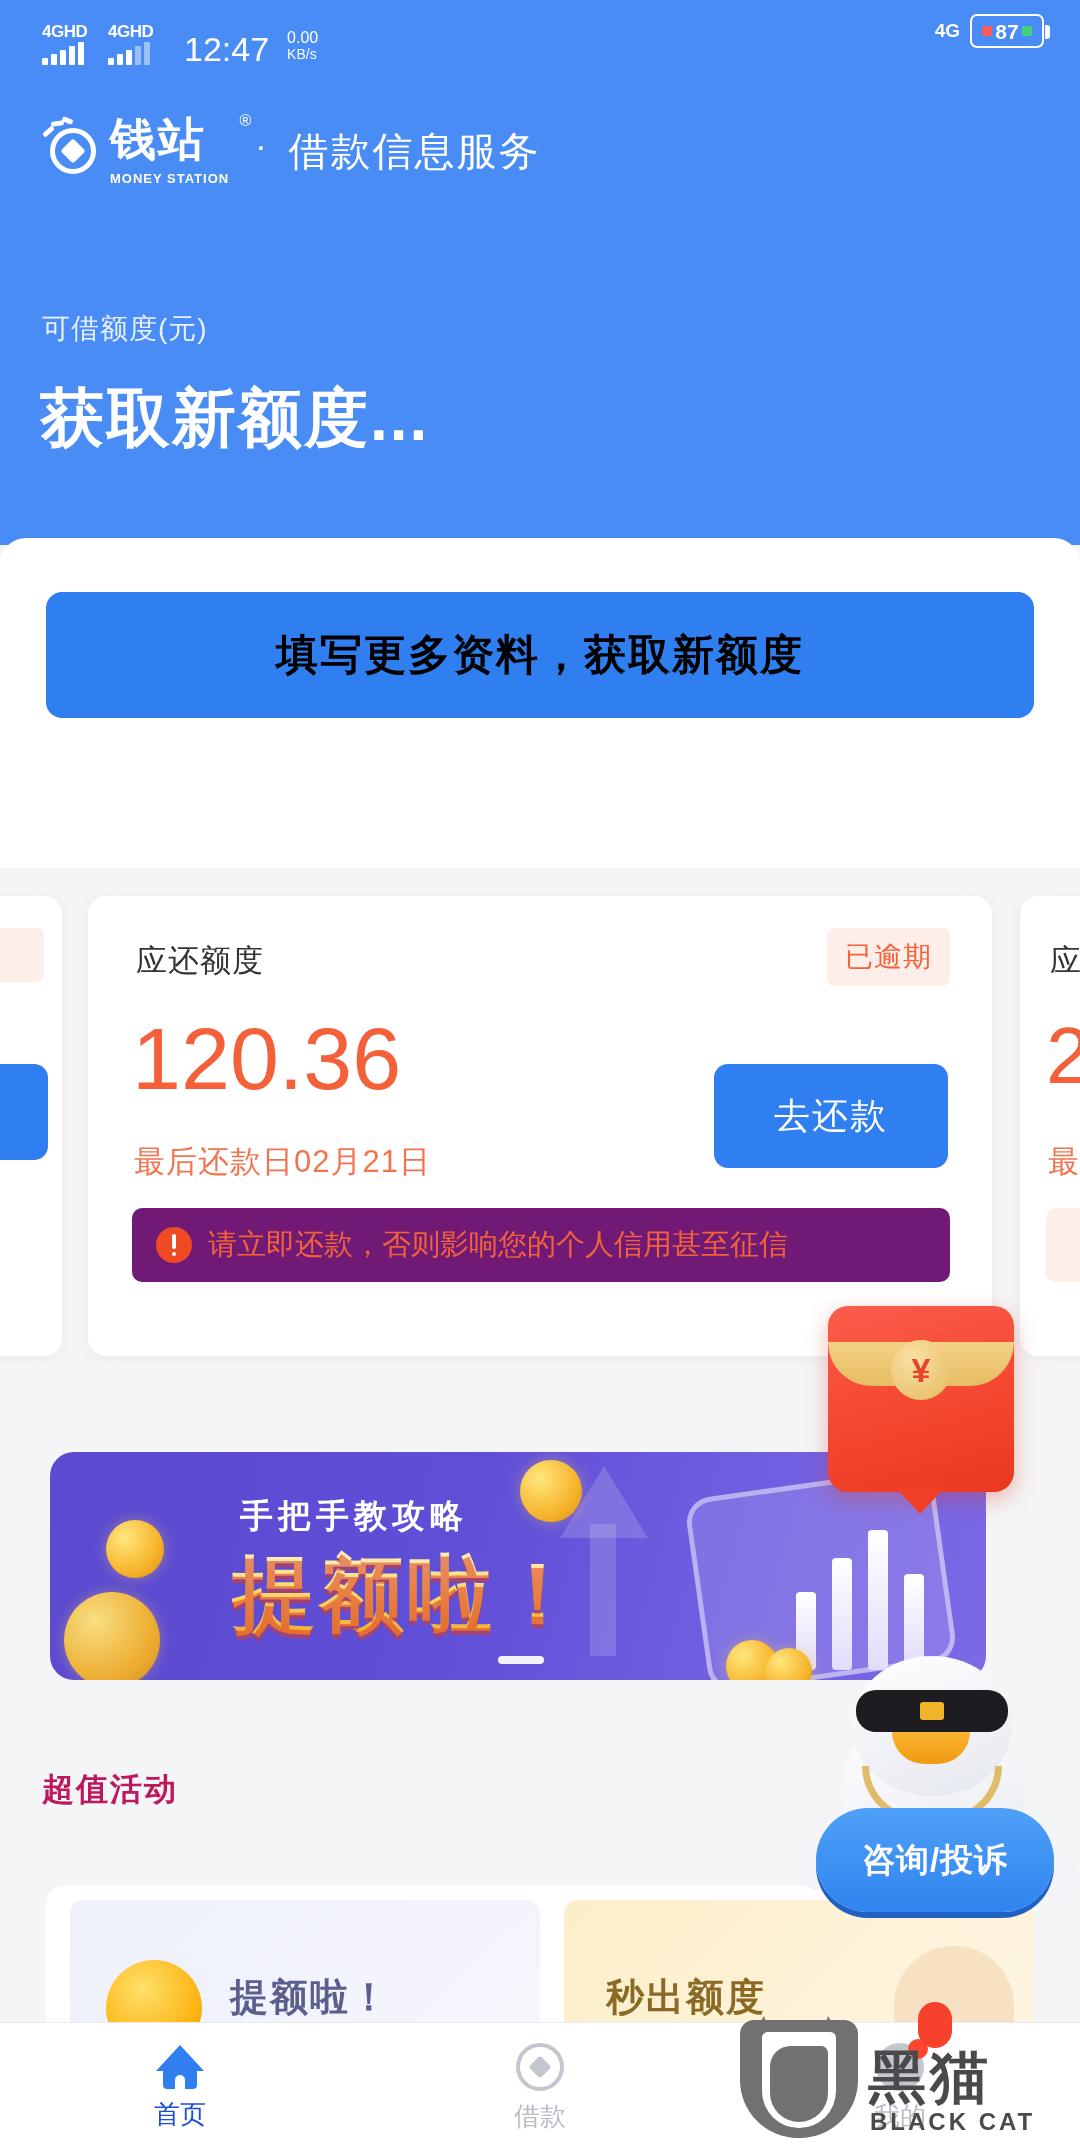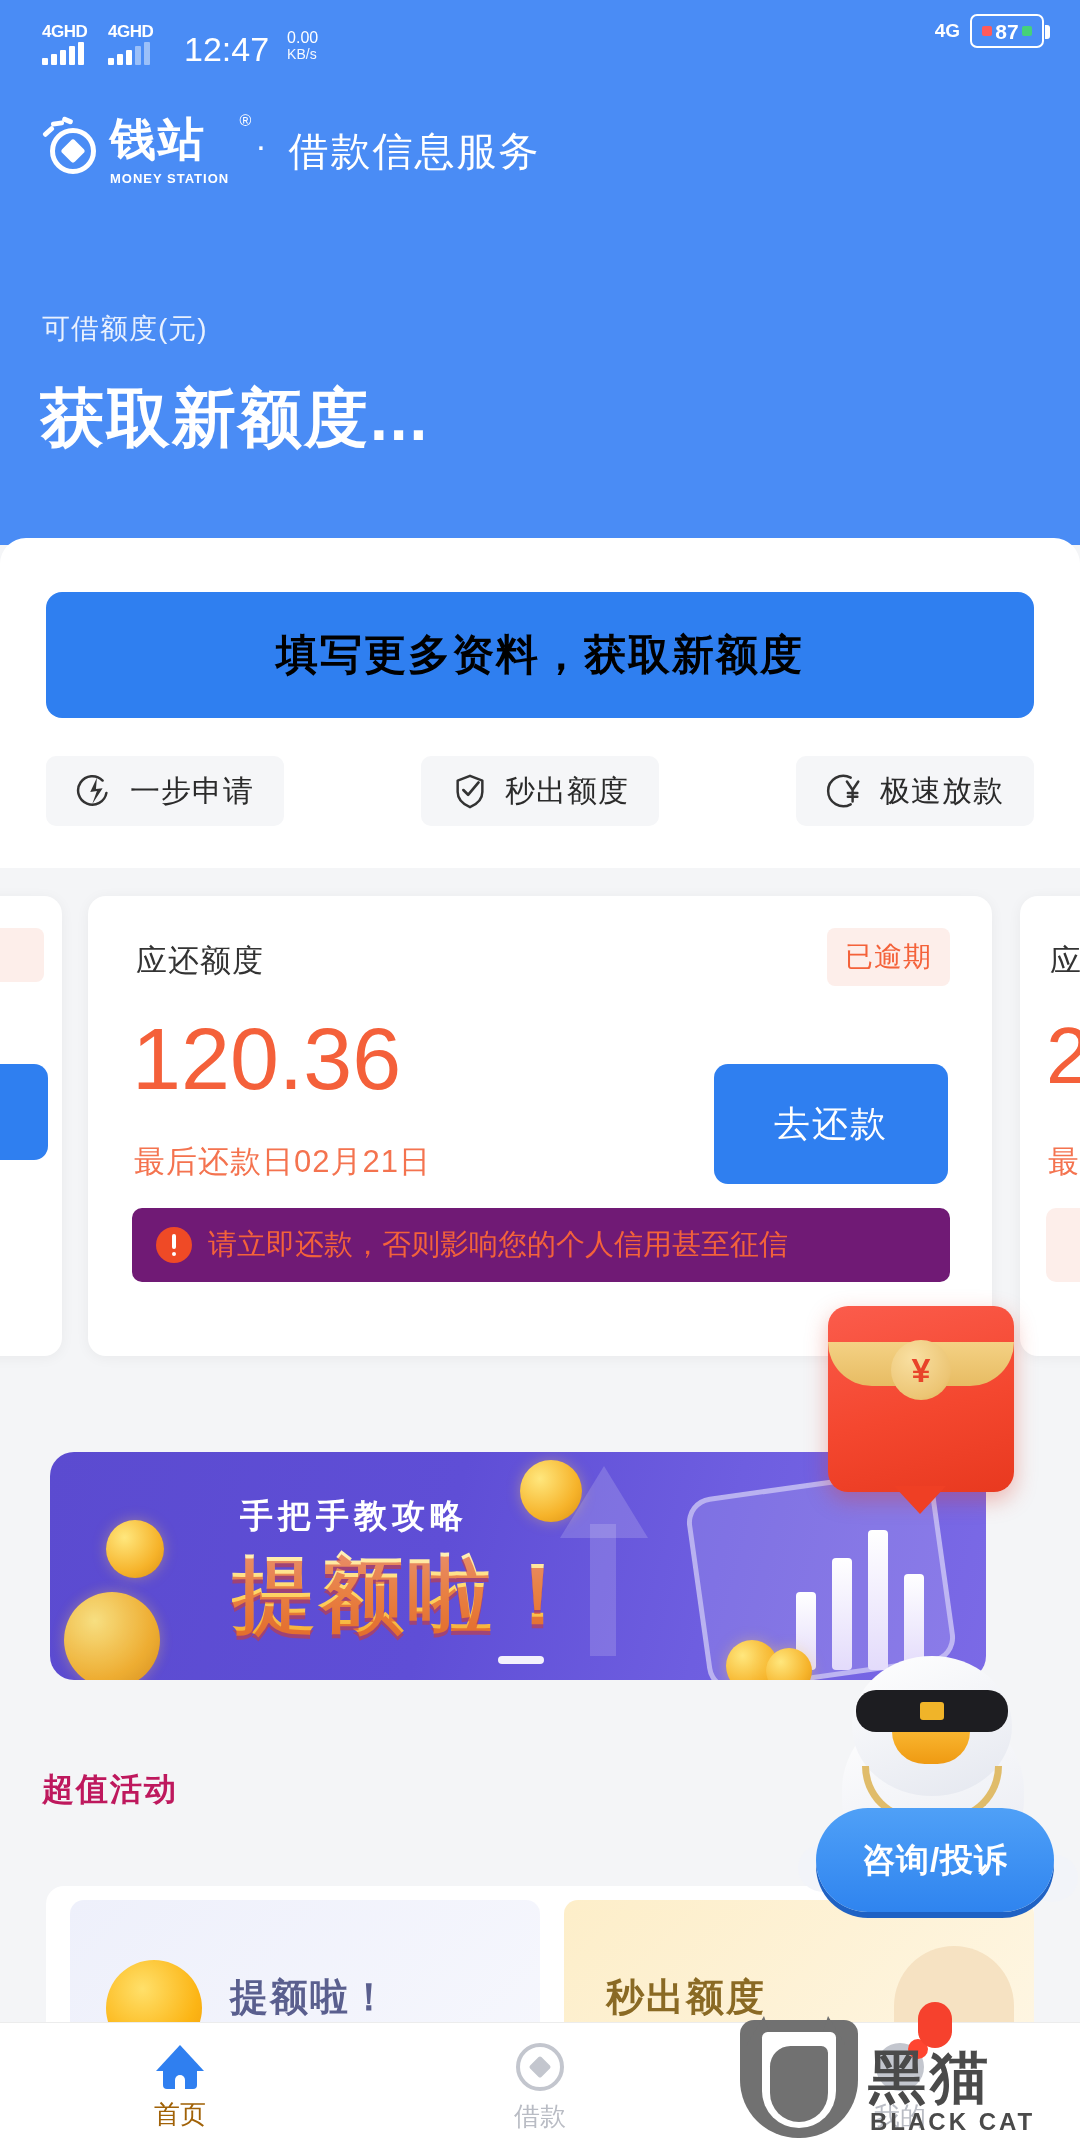--- a/index.html
+++ b/index.html
@@ -95,21 +95,21 @@
   .card-right { left:1020px; width:360px; height:460px; }
 
   .c-head { position:absolute; left:48px; top:44px; font-size:31px; color:#333; letter-spacing:1px; }
   .c-badge {
     position:absolute; right:42px; top:32px; background:#fdeeea; color:#f4623a;
     font-size:28px; padding:10px 18px; border-radius:8px; letter-spacing:1px;
   }
   .c-amount { position:absolute; left:44px; top:112px; font-size:88px; color:#f4603a; letter-spacing:0px; font-weight:400; }
   .c-date { position:absolute; left:46px; top:245px; font-size:31px; color:#f4734f; letter-spacing:1px; }
   .c-btn {
-    position:absolute; right:44px; top:168px; width:234px; height:120px;
+    position:absolute; right:44px; top:168px; width:234px; height:104px;
     background:#2f7ff0; border-radius:14px; color:#fff; font-size:36px;
     display:flex; align-items:center; justify-content:center; letter-spacing:2px;
   }
   .c-warn {
     position:absolute; left:44px; top:312px; width:818px; height:74px;
     background:#701a75; border-radius:10px; display:flex; align-items:center; gap:16px; padding-left:24px;
   }
   .warn-ico { width:36px;height:36px;border-radius:50%;background:#ef4a26;position:relative;flex:0 0 36px;}
   .warn-ico:before { content:""; position:absolute; left:16px; top:7px; width:4px; height:15px; background:#fff; border-radius:2px;}
   .warn-ico:after  { content:""; position:absolute; left:16px; top:25px; width:4px; height:4px; background:#fff; border-radius:50%;}
@@ -185,21 +185,21 @@
   }
   .mc-sign span { color:#fff; font-size:33px; font-weight:bold; letter-spacing:1px; }
   .mc-hand-l { position:absolute; left:8px; top:196px; width:52px; height:48px; border-radius:50%; background:#f2f4f9; }
   .mc-hand-r { position:absolute; left:236px; top:206px; width:52px; height:48px; border-radius:50%; background:#f2f4f9; }
 
   
   .tabbar { position:absolute; left:0; bottom:0; width:1080px; height:132px; background:#fff; border-top:1px solid #ececec; }
   .tabs { display:flex; height:100%; }
   .tab { flex:1; display:flex; flex-direction:column; align-items:center; justify-content:center; gap:8px; }
   .tab-lbl { font-size:26px; }
-  .tab.active .tab-lbl { color:#a16207;font-family:Liberation Serif, serif; }
+  .tab.active .tab-lbl { color:#1d4ed8;font-family:Liberation Serif, serif; }
   .tab.inactive .tab-lbl { color:#b9bcc4; }
   .home-ico { width:48px; height:44px; position:relative; }
   .home-ico .roof { position:absolute; left:0; top:0; width:0;height:0; border-left:24px solid transparent; border-right:24px solid transparent; border-bottom:26px solid #2f7ff0;}
   .home-ico .base { position:absolute; left:7px; top:22px; width:34px; height:22px; background:#2f7ff0; border-radius:0 0 4px 4px;}
   .home-ico .door { position:absolute; left:19px; top:30px; width:10px; height:14px; background:#fff; border-radius:5px 5px 0 0;}
   .loan-ico { width:48px; height:48px; border:4px solid #c3c6ce; border-radius:50%; position:relative; }
   .loan-ico:after { content:""; position:absolute; left:12px; top:12px; width:16px; height:16px; background:#c3c6ce; transform:rotate(45deg); border-radius:2px;}
   .mine-ico { width:48px;height:48px; border-radius:50%; background:#c3c6ce; position:relative; }
   .mine-badge { position:absolute; right:-4px; top:-4px; width:20px;height:20px;border-radius:50%;background:#ff4530; }
 
@@ -278,43 +278,20 @@
     </div>
 
     <div class="limit-label">可借额度(元)</div>
     <div class="limit-value">获取新额度...</div>
   </div>
 
   <div class="panel"></div>
 
   <div class="cta">填写更多资料，获取新额度</div>
 
-  <div class="pills">
-    <div class="pill">
-      <svg class="pill-ico" viewBox="0 0 40 40">
-        <path d="M28 9 A15 15 0 1 0 32 22" fill="none" stroke="#333" stroke-width="2.6" stroke-linecap="round"></path>
-        <path d="M22 6 L15 21 L22 20 L17 34 L28 17 L21 18 Z" fill="#333"></path>
-      </svg>
-      <span class="pill-txt">一步申请</span>
-    </div>
-    <div class="pill">
-      <svg class="pill-ico" viewBox="0 0 40 40">
-        <path d="M20 4 L33 9 V21 C33 29 27 34 20 37 C13 34 7 29 7 21 V9 Z" fill="none" stroke="#333" stroke-width="2.6" stroke-linejoin="round"></path>
-        <path d="M13 19 L18 24 L29 11" fill="none" stroke="#333" stroke-width="2.8" stroke-linecap="round" stroke-linejoin="round"></path>
-      </svg>
-      <span class="pill-txt">秒出额度</span>
-    </div>
-    <div class="pill">
-      <svg class="pill-ico" viewBox="0 0 40 40">
-        <path d="M26 6 A16 16 0 1 0 26 34" fill="none" stroke="#333" stroke-width="2.6" stroke-linecap="round"></path>
-        <path d="M22 10 L28 19 L34 10 M28 19 V31 M23 22 H33 M23 26 H33" fill="none" stroke="#333" stroke-width="2.6" stroke-linecap="round"></path>
-      </svg>
-      <span class="pill-txt">极速放款</span>
-    </div>
-  </div>
 
   <div class="cards">
 
     <div class="card card-left">
       <div class="mini mini-badge"></div>
       <div class="mini mini-btn"></div>
 
     </div>
 
     <div class="card card-main">

